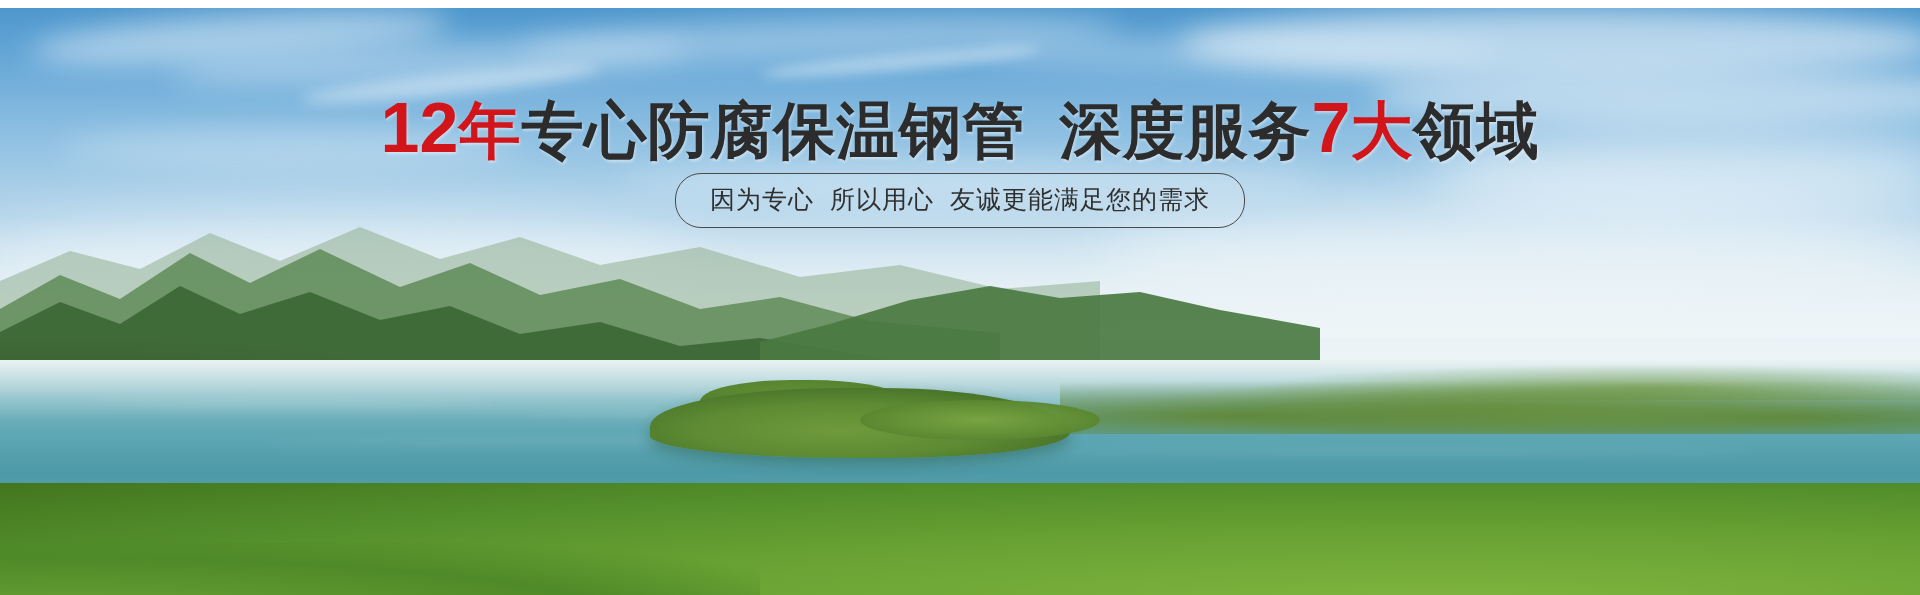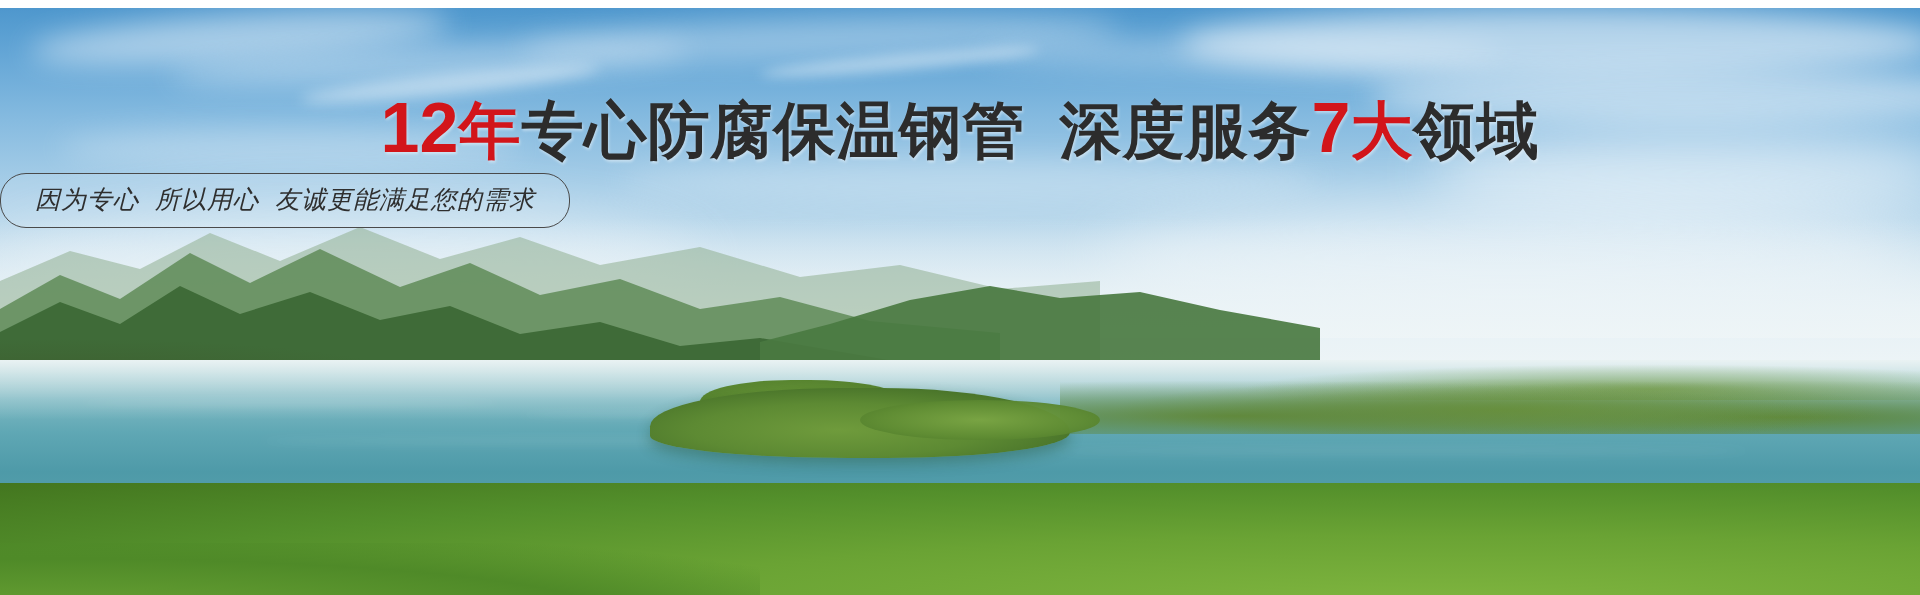--- a/index.html
+++ b/index.html
@@ -114,21 +114,21 @@
     text-align:center;white-space:nowrap;
     font-size:62px;font-weight:bold;letter-spacing:1px;
     color:#2c2c2c;
     text-shadow:1px 2px 3px rgba(255,255,255,.45);
   }
   .headline .red{color:#d2151a;}
   .headline .num{font-size:70px;letter-spacing:0;}
   .headline .gap{display:inline-block;width:34px;}
 
   .subtitle-wrap{
-    position:absolute;left:0;top:165px;width:1920px;font-style:italic;
+    position:absolute;left:0;top:165px;width:1920px;text-align:center;
   }
   .subtitle{
     display:inline-block;
     border:1px solid #4a4a4a;border-radius:26px;
     padding:9px 34px 11px 34px;
     font-size:25px;color:#2f2f2f;letter-spacing:1px;white-space:nowrap;
     background:rgba(255,255,255,.10);
   }
   .subtitle .sp{display:inline-block;width:16px;}
 

